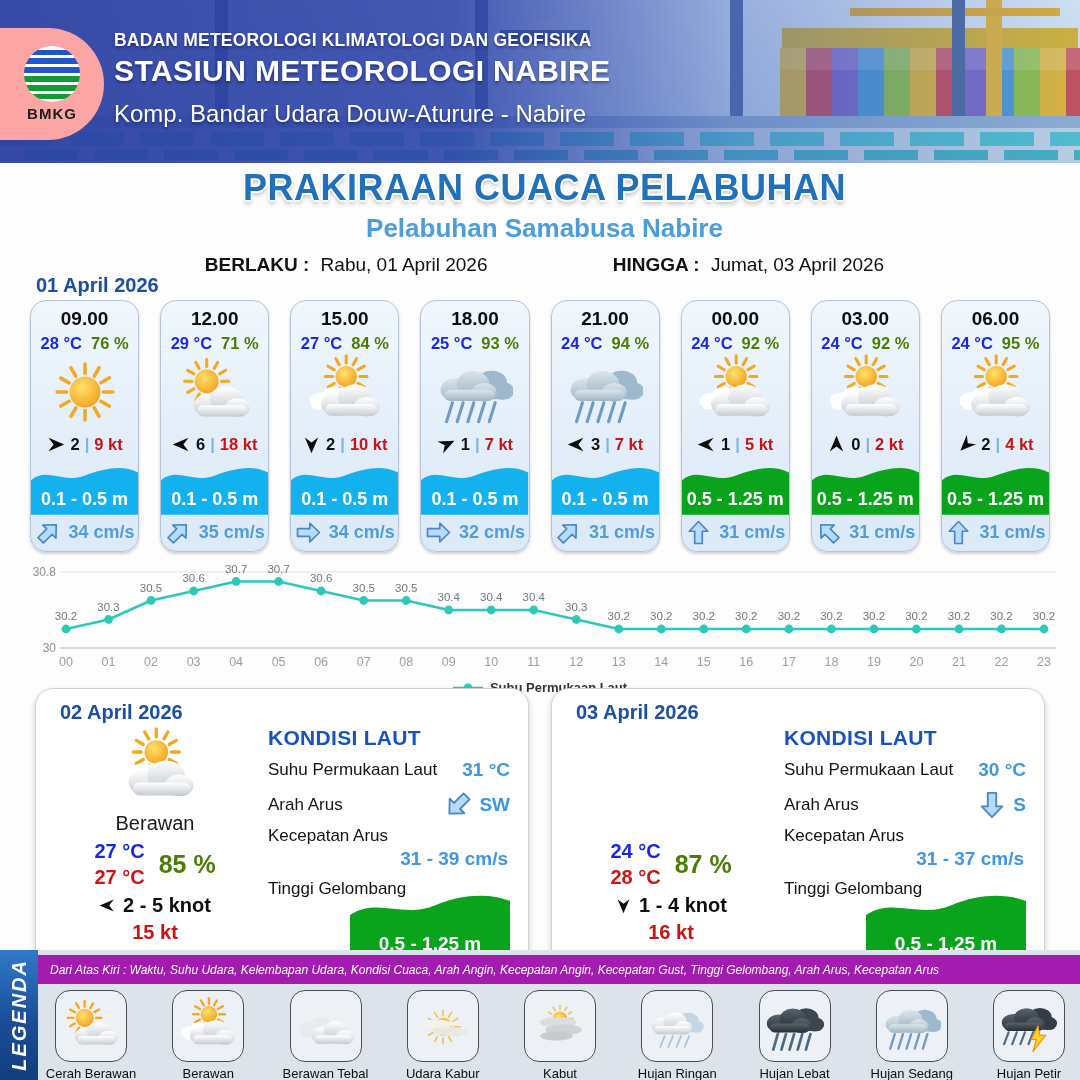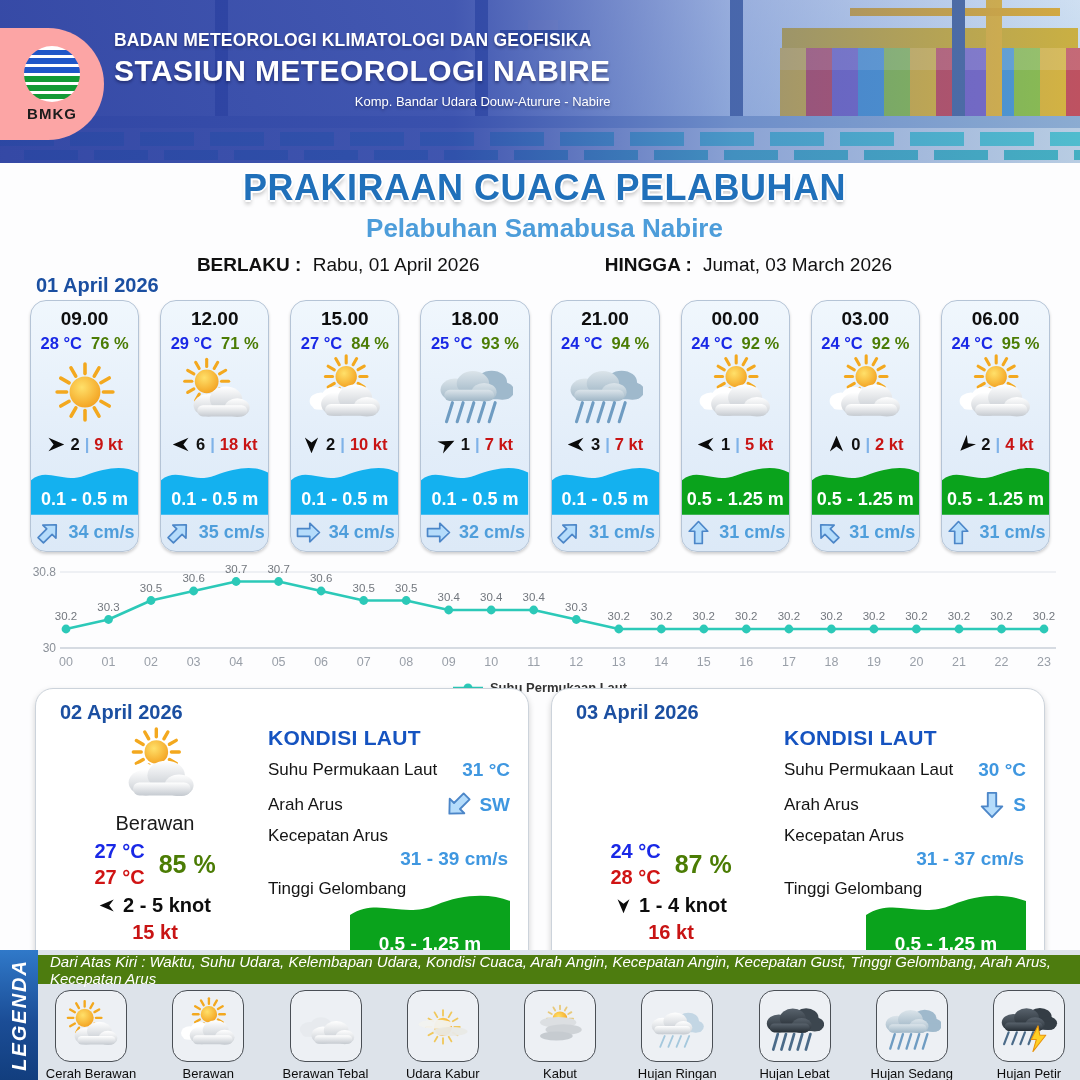--- a/index.html
+++ b/index.html
@@ -28,21 +28,21 @@
   .logo-pill { position:absolute; left:0; top:28px; width:104px; height:112px; background:#fca5a5; border-radius:0 56px 56px 0;
     display:flex; flex-direction:column; align-items:center; justify-content:center; z-index:3; }
   .bmkg-globe { width:56px; height:56px; border-radius:50%; overflow:hidden; background:#fff;
     background-image:linear-gradient(180deg,
       #fff 0 8%, #1f57c8 8% 16%, #fff 16% 22%, #1f57c8 22% 32%, #fff 32% 38%, #1f57c8 38% 48%,
       #fff 48% 54%, #129a35 54% 64%, #fff 64% 70%, #129a35 70% 80%, #fff 80% 86%, #129a35 86% 94%, #fff 94% 100%); }
   .bmkg-label { font-size:15px; font-weight:bold; color:#1c1c1c; letter-spacing:1px; margin-top:3px; }
   .header-text { position:absolute; left:114px; top:30px; z-index:2; color:#fff; text-shadow:0 2px 3px rgba(0,0,40,.4); }
   .h-line1 { font-size:17.5px; font-weight:bold; letter-spacing:.2px; }
   .h-line2 { font-size:30px; font-weight:bold; letter-spacing:.4px; margin-top:3px; }
-  .h-line3 { font-size:13px; margin-top:6px;text-align:right; }
+  .h-line3 { font-size:24px; margin-top:12px; }
 
   
   .title-block { position:absolute; top:167px; left:0; width:1080px; text-align:center;padding-left:9px; }
   .main-title { font-size:36px; font-weight:bold; letter-spacing:.5px; color:#2070ba;
     text-shadow:-2px 0 0 #fff,2px 0 0 #fff,0 -2px 0 #fff,0 2px 0 #fff,0 4px 4px rgba(0,0,0,.25); }
   .sub-title { font-size:26px; font-weight:bold; color:#4d9dda; margin-top:4px; }
   .validity-row { margin-top:10px; font-size:19px; color:#111; }
   .validity-row .vlabel { font-weight:bold; }
   .validity-row .vval { font-weight:normal; margin-left:6px; }
   .vgroup { display:inline-block; } .vgroup + .vgroup { margin-left:120px; }
@@ -102,22 +102,22 @@
     color:#fff; font-size:19px; font-weight:bold; }
   .sea-wave-row { margin-top:9px; font-size:17px; color:#141414; position:relative; height:86px; }
 
   
   .legend { position:absolute; left:0; top:950px; width:1080px; height:130px; background:#dde3ea; }
   .legend-ribbon { position:absolute; left:0; top:0; bottom:0; width:38px;
     background:linear-gradient(180deg,#3079c9 0%,#1b4d96 55%,#123e7e 100%);
     display:flex; align-items:center; justify-content:center; }
   .legend-ribbon span { writing-mode:vertical-rl; transform:rotate(180deg); color:#fff;
     font-size:20px; font-weight:bold; font-style:italic; letter-spacing:2px; }
-  .legend-caption { position:absolute; left:38px; right:0; top:5px; height:29px; background:#4d7c0f;
-    color:#fff; font-style:italic; font-size:15px; display:flex; align-items:center; padding-left:12px; }
+  .legend-caption { position:absolute; left:38px; right:0; top:5px; height:29px; background:#a21caf;
+    color:#fff; font-style:italic; font-size:12px; display:flex; align-items:center; padding-left:12px; }
   .legend-items { position:absolute; left:44px; right:4px; top:38px; bottom:0;
     display:flex; justify-content:space-between; }
   .legend-item { width:94px; text-align:center; }
   .li-box { width:72px; height:72px; margin:2px auto 0; background:#edf0f4; border:1.6px solid #4a4f55;
     border-radius:15px; display:flex; align-items:center; justify-content:center; }
   .li-label { font-size:13px; color:#0d0d0d; margin-top:4px; }
   #svg-defs { position:absolute; width:0; height:0; }
 </style>
 </head>
 <body>
@@ -174,21 +174,21 @@
   <section class="title-block">
     <div class="main-title">PRAKIRAAN CUACA PELABUHAN</div>
     <div class="sub-title">Pelabuhan Samabusa Nabire</div>
     <div class="validity-row">
       <span class="vgroup">
         <span class="vlabel">BERLAKU :</span>
         <span class="vval">Rabu, 01 April 2026</span>
       </span>
       <span class="vgroup">
         <span class="vlabel">HINGGA :</span>
-        <span class="vval">Jumat, 03 March 2026</span>
+        <span class="vval">Jumat, 03 April 2026</span>
       </span>
     </div>
   </section>
 
   <div class="day1-date">01 April 2026</div>
   <div class="cards-row" id="cards-row">
       <div class="fc-card">
         <div class="fc-time">09.00</div>
         <div class="fc-th">
           <span class="fc-temp">28 °C</span>

